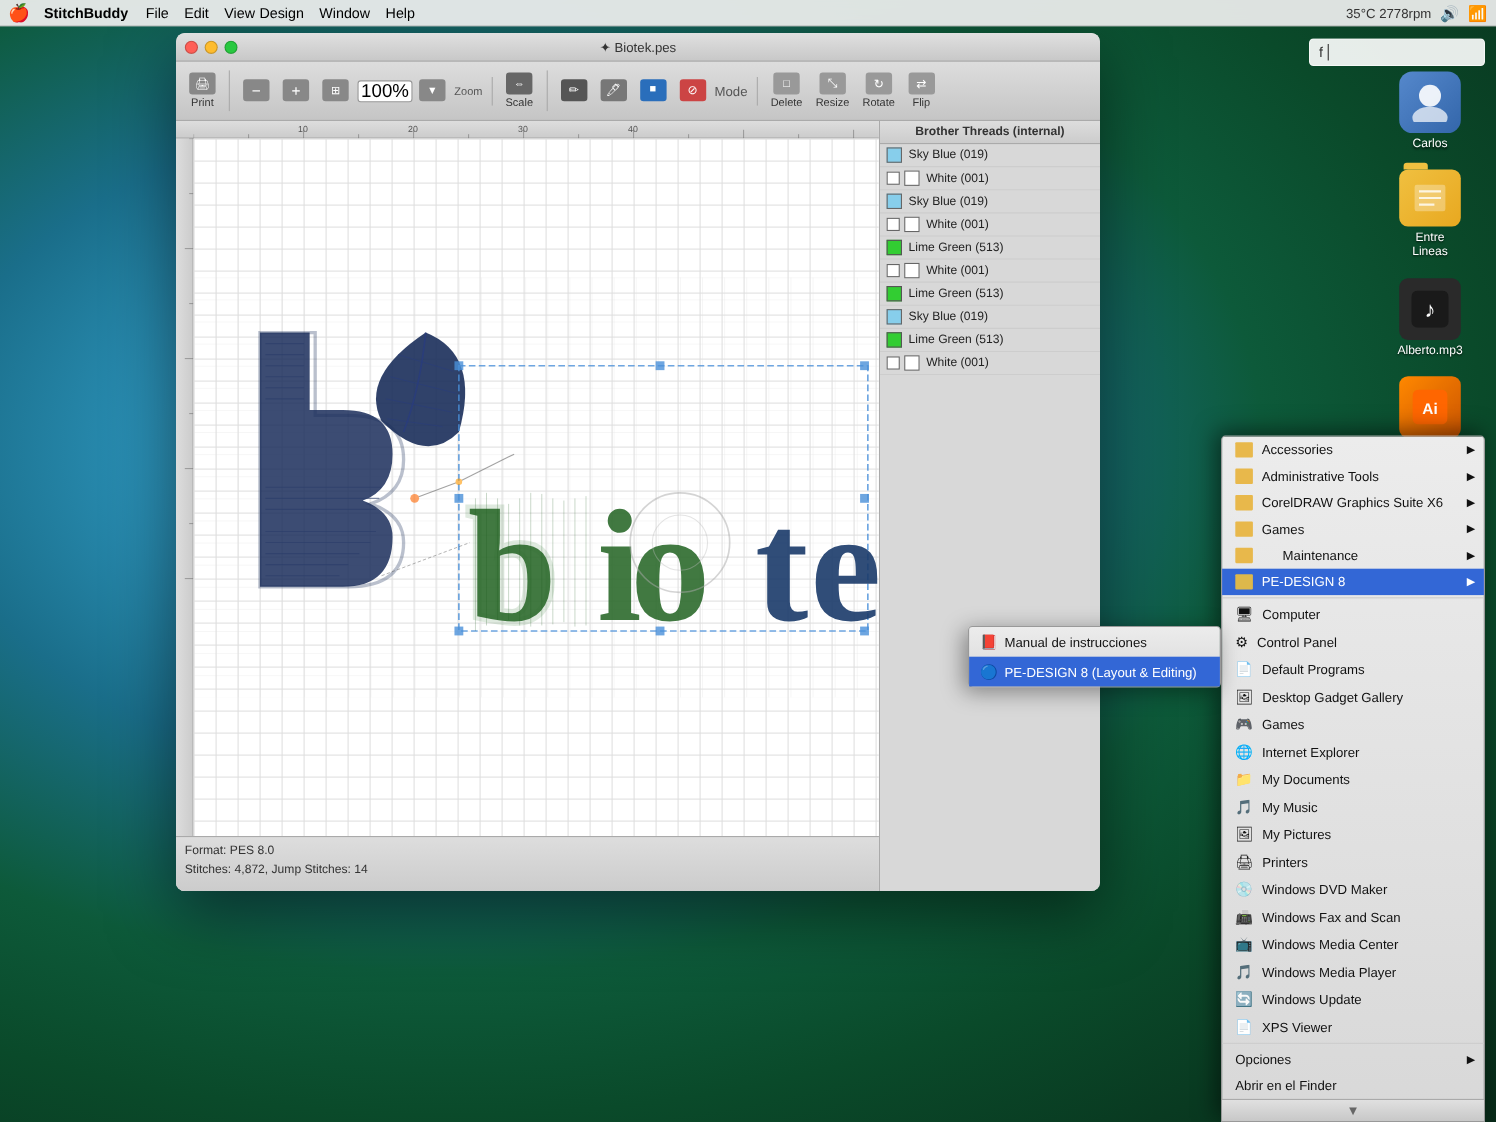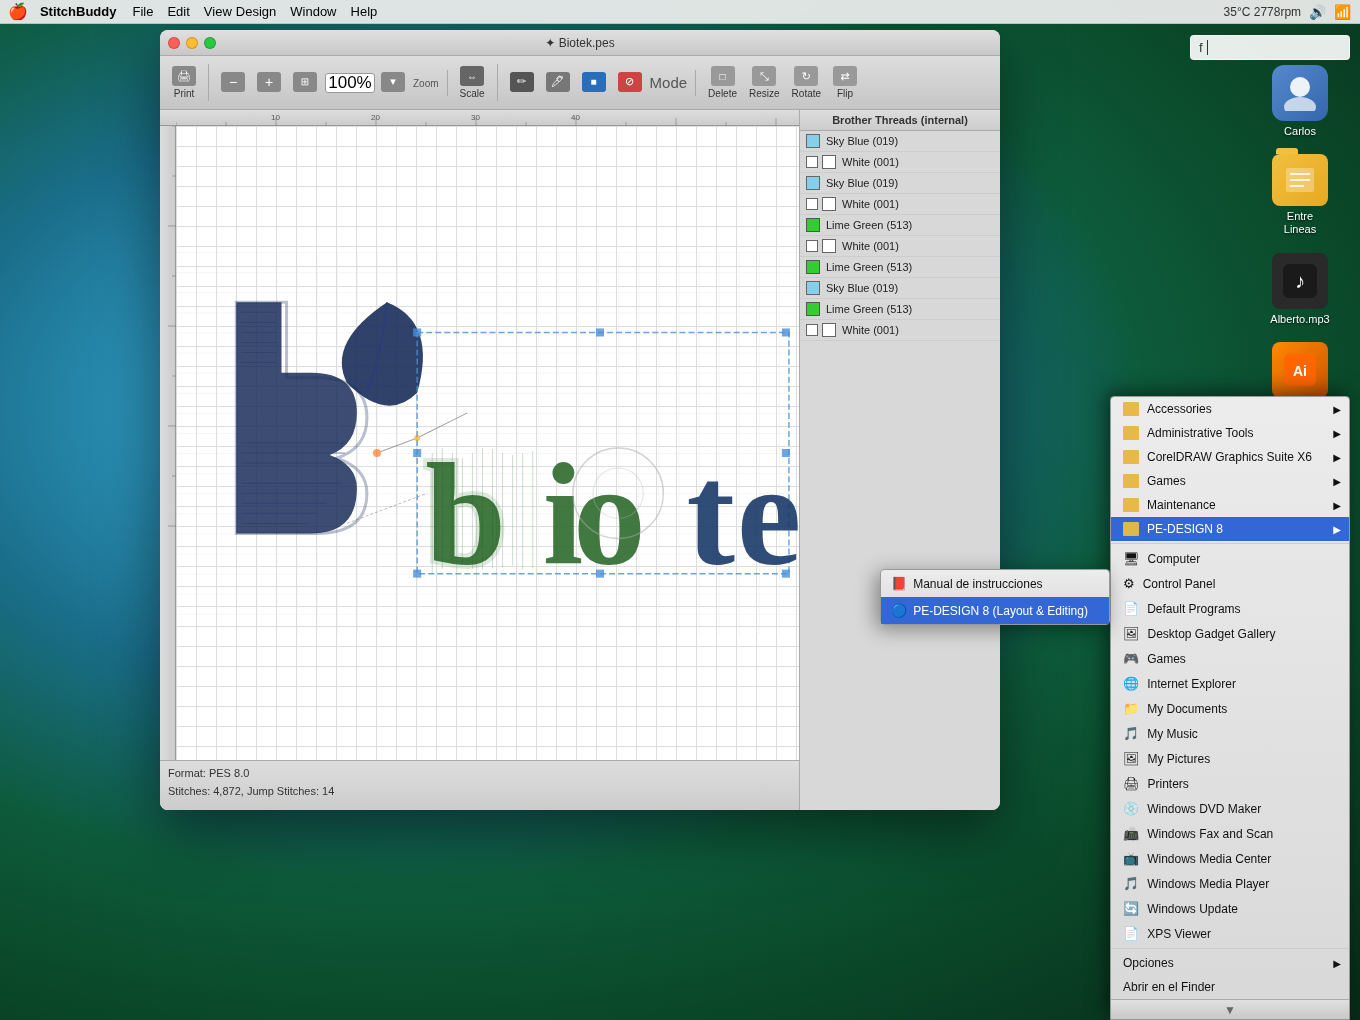--- a/index.html
+++ b/index.html
@@ -457,21 +457,21 @@
         </div>
         <div class="tb-btn">
           <div class="tb-icon" style="background:#777;">🖊</div>
         </div>
         <div class="tb-btn">
           <div class="tb-icon" style="background:#2a6ebb; color:white; font-size:10px;">■</div>
         </div>
         <div class="tb-btn">
           <div class="tb-icon" style="background:#cc4444; color:white;">⊘</div>
         </div>
-        <span style="font-size:15px; color:#555;text-align:right;">Mode</span>
+        <span style="font-size:12px; color:#555;text-align:right;">Mode</span>
       </div>
       <div class="toolbar-group">
         <div class="tb-btn">
           <div class="tb-icon" style="background:#999; font-size:10px;">□</div>
           <span>Delete</span>
         </div>
         <div class="tb-btn">
           <div class="tb-icon" style="background:#999;">⤡</div>
           <span>Resize</span>
         </div>
@@ -757,21 +757,21 @@
     </div>
 
     <div class="menu-item-row">
       <span style="width:16px; height:14px; display:inline-block; background:#e8b84b; border-radius:1px; flex-shrink:0;"></span>
       <span style="flex:1;">Games</span>
       <span class="menu-arrow">▶</span>
     </div>
 
     <div class="menu-item-row">
       <span style="width:16px; height:14px; display:inline-block; background:#e8b84b; border-radius:1px; flex-shrink:0;"></span>
-      <span style="flex:1;">Maintenance</span>
+      <span style="flex:1;margin-left:19px;">Maintenance</span>
       <span class="menu-arrow">▶</span>
     </div>
 
     <div class="menu-item-row active-item">
       <span style="width:16px; height:14px; display:inline-block; background:#ddb84b; border-radius:1px; flex-shrink:0;"></span>
       <span style="flex:1; color:white;">PE-DESIGN 8</span>
       <span class="menu-arrow" style="color:white;">▶</span>
     </div>
 
     <div class="menu-divider"></div>

